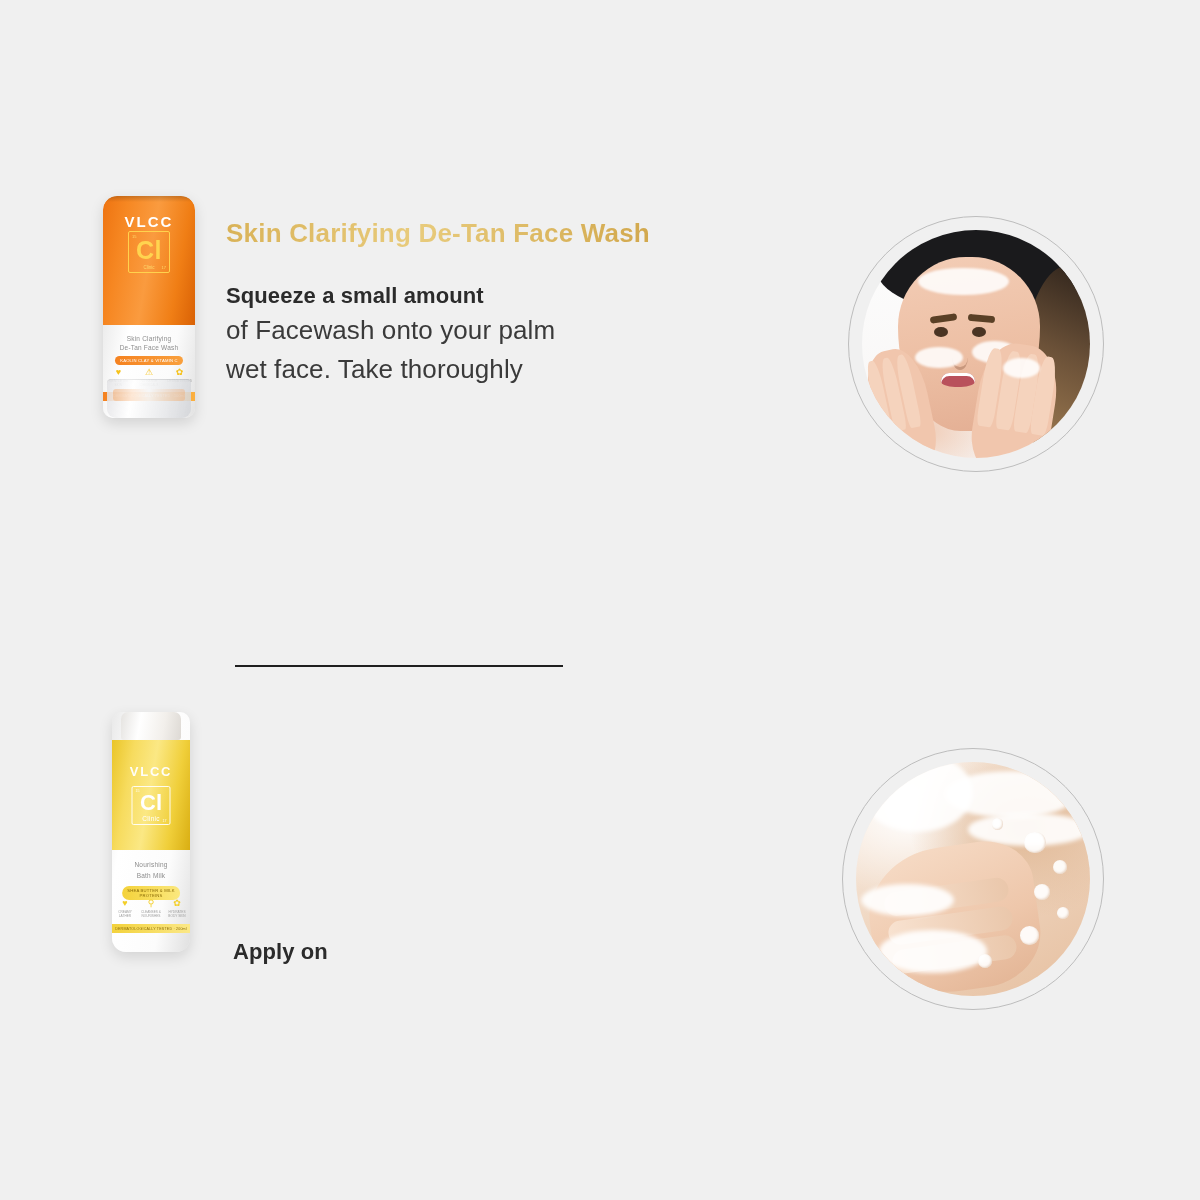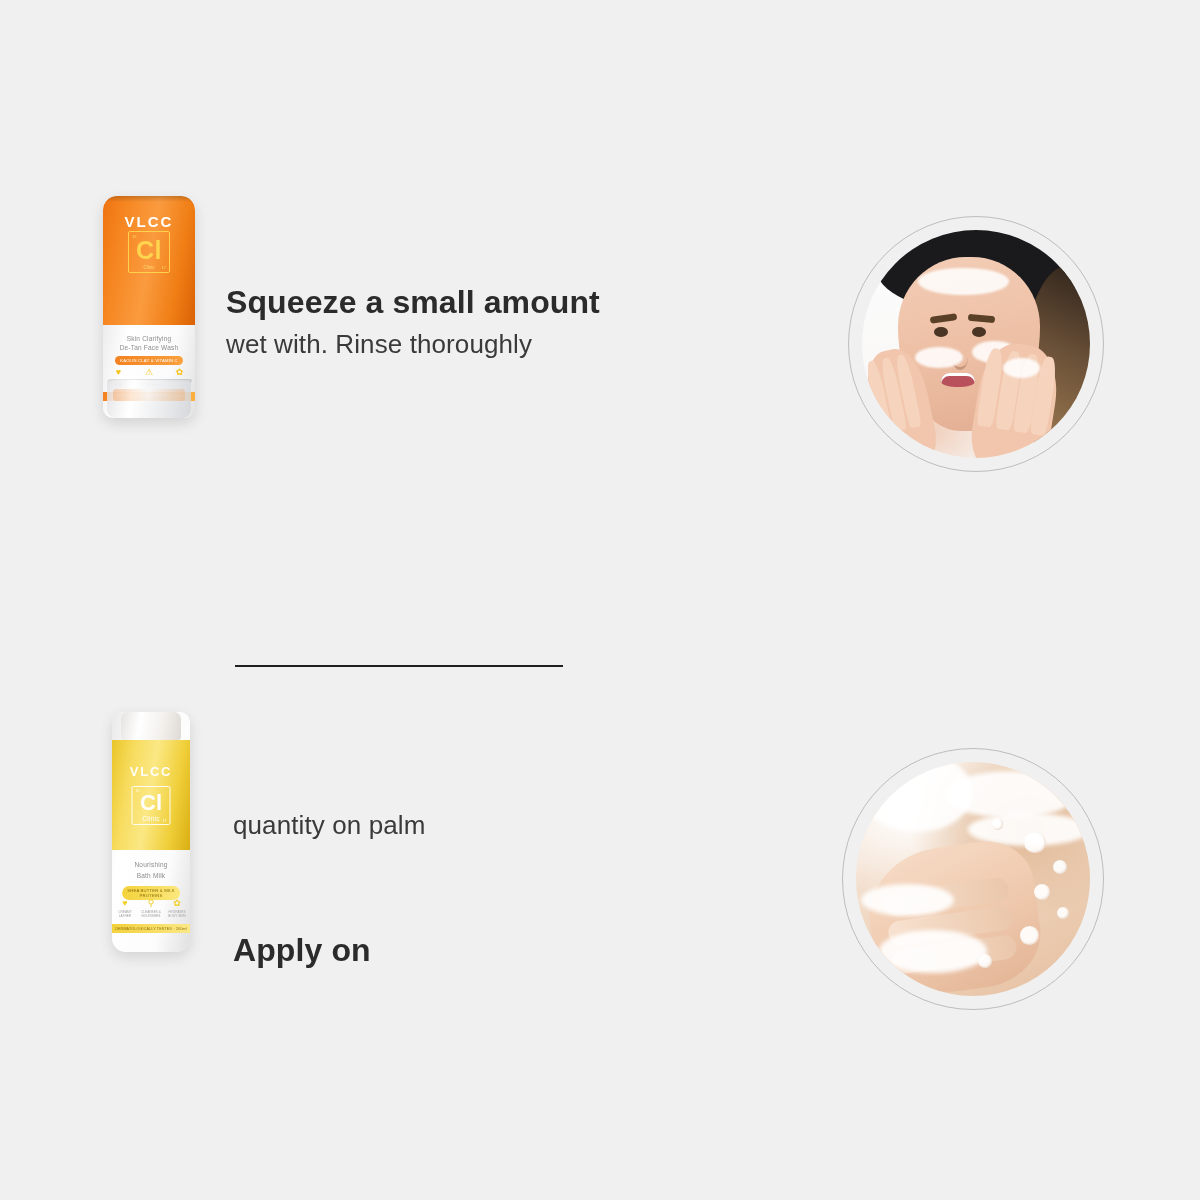--- a/index.html
+++ b/index.html
@@ -53,21 +53,21 @@
     color: #d8b35e;
     background: linear-gradient(95deg,#d9b257 0%,#e8cb7c 45%,#d2a84d 100%);
     -webkit-background-clip: text;
     background-clip: text;
     -webkit-text-fill-color: transparent;
     white-space: nowrap;
   }
 
   .instr-block { position: absolute; }
   .instr-lead {
-    font-size: 32px;
+    font-size: 22px;
     font-weight: bold;
     color: #2b2b2b;
     line-height: 1.42;
     letter-spacing: 0.1px;
   }
   .instr-body {
     font-size: 26px;
     font-weight: 300;
     color: #3a3a3a;
     line-height: 1.5;
@@ -341,24 +341,26 @@
             </div>
           </div>
 
           <div class="pack-strip" style="top:72%; background:linear-gradient(90deg,#f58220,#fbb040);">DERMATOLOGICALLY TESTED · 100ml</div>
         </div>
 
         <div class="tube-cap"></div>
       </div>
     </div>
 
+    <div class="product-heading" style="top:22px; left:226px;">Skin Clarifying De-Tan Face Wash</div>
 
     <div class="instr-block" style="top:84px; left:226px;">
       <div class="instr-lead">Squeeze a small amount</div>
-      <div class="instr-body">wet with. Rinse thoroughly</div>
+      <div class="instr-body">of Facewash onto your palm</div>
+      <div class="instr-body">wet face. Take thoroughly</div>
     </div>
 
   </div>
 
   <div class="photo-ring" id="photo-facewash">
     <div class="photo-inner">
       <div class="facepic">
         <div class="hair-band"></div>
         <div class="hair-side"></div>
         <div class="face">
@@ -427,24 +429,23 @@
 
           <div class="pack-strip" style="top:73%; background:linear-gradient(90deg,#f3d23c,#fbe887); color:#8a6b08;">DERMATOLOGICALLY TESTED · 200ml</div>
         </div>
 
         <div class="bottle-cap"></div>
       </div>
     </div>
 
 
     <div class="instr-block" style="top:94px; left:233px;">
-      <div class="instr-body">quantity on palm</div>
-    </div>
-
-    <div class="instr-block" style="top:216px; left:233px;">
+    </div>
+
+    <div class="instr-block" style="top:224px; left:233px;">
       <div class="instr-lead">Apply on</div>
     </div>
   </div>
 
   <div class="photo-ring" id="photo-bathmilk">
     <div class="photo-inner">
       <div class="bathpic">
         <div class="lather-swirl" style="top:4%;left:38%;width:56%;height:20%;"></div>
         <div class="lather-swirl" style="top:22%;left:48%;width:52%;height:14%;"></div>
         <div class="lather-swirl" style="top:-4%;left:2%;width:48%;height:34%;"></div>

